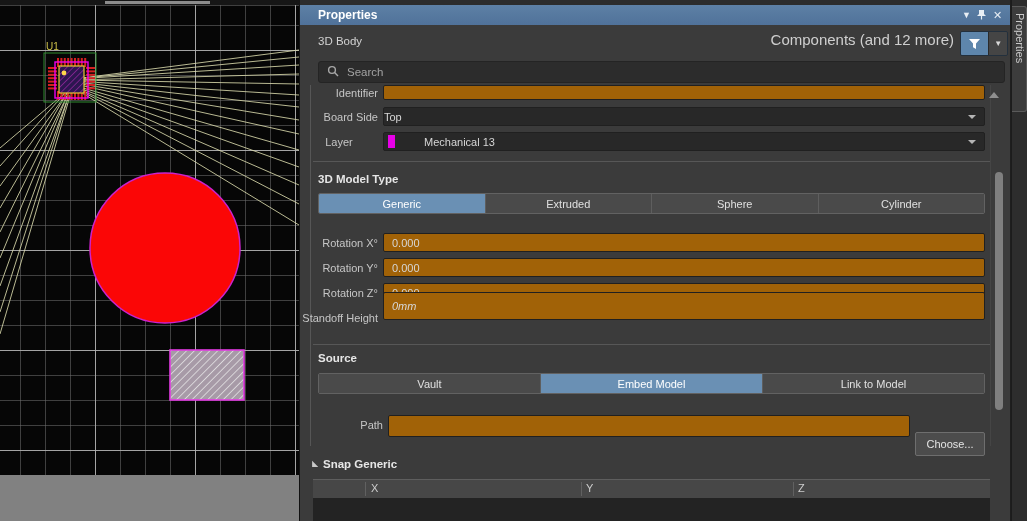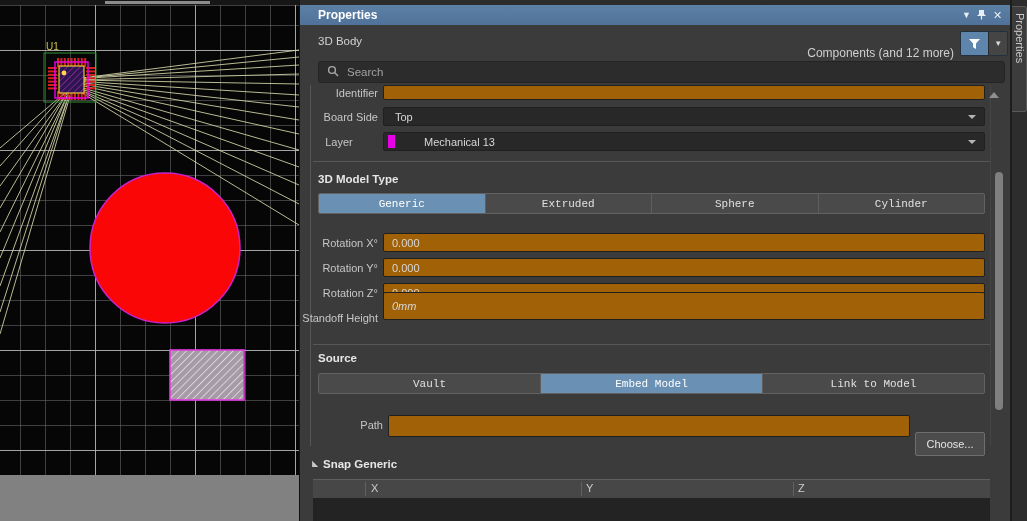--- a/index.html
+++ b/index.html
@@ -22,21 +22,21 @@
   
   #panel{position:absolute;left:300px;top:0;width:710px;height:521px;background:#3b3b3b;border-right:1px solid #1e1e1e;}
   #panel .topstrip{position:absolute;left:0;top:0;width:710px;height:5px;background:#2c2c2c;}
   #titlebar{position:absolute;left:0;top:5px;width:710px;height:20px;
             background:linear-gradient(#5d80a5,#50729a);}
   #titlebar .ttl{position:absolute;left:18px;top:3px;font-size:12px;font-weight:bold;color:#fff;}
   .tbar-ic{position:absolute;top:4px;width:13px;height:13px;color:#e8eef4;font-size:9px;
            line-height:13px;text-align:center;cursor:default;}
   
   #hdr-type{position:absolute;left:18px;top:35px;font-size:11.5px;color:#d2d2d2;}
-  #hdr-scope{position:absolute;right:56px;top:46px;font-size:12px;color:#cfcfcf;}
+  #hdr-scope{position:absolute;right:56px;top:31px;font-size:15px;color:#cfcfcf;}
   #filter-group{position:absolute;left:660px;top:31px;width:46px;height:23px;border:1px solid #23303d;
                 border-radius:2px;display:flex;overflow:hidden;}
   #filter-btn{width:28px;background:#5e86ac;display:flex;align-items:center;justify-content:center;}
   #filter-dd{width:18px;background:#454545;border-left:1px solid #2a2a2a;display:flex;align-items:center;justify-content:center;
              color:#d8d8d8;font-size:8px;}
   
   #search{position:absolute;left:18px;top:61px;width:687px;height:22px;background:#2c2c2c;
           border:1px solid #242424;border-radius:3px;box-sizing:border-box;display:flex;align-items:center;}
   #search input{flex:1;background:transparent;border:none;outline:none;color:#b9b9b9;
                 font-size:11.5px;font-family:inherit;}
@@ -49,21 +49,21 @@
   .flabel{position:absolute;left:0;width:78px;text-align:right;font-size:11px;color:#c6c6c6;}
   .fld{position:absolute;background:#a16207;border:1px solid #202020;border-radius:2px;
        color:#d6d6d6;font-size:11px;padding:0 8px;box-sizing:border-box;font-family:inherit;outline:none;}
   .selbox{position:absolute;background:#282828;border:1px solid #202020;border-radius:2px;
           color:#d6d6d6;font-size:11px;display:flex;align-items:center;box-sizing:border-box;}
   .selbox .caret{position:absolute;right:8px;top:50%;margin-top:-2px;width:0;height:0;
                  border-left:4px solid transparent;border-right:4px solid transparent;border-top:4px solid #b5b5b5;}
   .swatch{width:7px;height:13px;margin-left:4px;margin-right:7px;}
   .divider{position:absolute;left:13px;width:677px;height:1px;background:#575757;}
   .sect-h{position:absolute;left:18px;font-size:11.5px;font-weight:bold;color:#e6e6e6;}
-  .seg-group{position:absolute;display:flex;border:1px solid #626262;border-radius:2px;overflow:hidden;box-sizing:border-box;font-family:Liberation Mono, monospace;}
+  .seg-group{position:absolute;display:flex;border:1px solid #626262;border-radius:2px;overflow:hidden;box-sizing:border-box;}
   .seg{flex:1;display:flex;align-items:center;justify-content:center;font-size:11px;color:#e0e0e0;
        background:#4a4a4a;border-right:1px solid #5e5e5e;}
   .seg:last-child{border-right:none;}
   .seg.sel{background:#6a90b4;color:#ffffff;}
   .btn{position:absolute;background:#4c4c4c;border:1px solid #6e6e6e;border-radius:2px;color:#e4e4e4;
        font-size:11px;display:flex;align-items:center;justify-content:center;box-sizing:border-box;}
   
   #snap-tri{position:absolute;left:12px;top:459px;font-size:8px;color:#c8c8c8;transform:scaleX(-1);}
   #snap-title{position:absolute;left:23px;top:458px;font-size:11.5px;font-weight:bold;color:#e6e6e6;}
   #snap-table{position:absolute;left:13px;top:479px;width:677px;height:18px;background:#474747;
@@ -214,21 +214,21 @@
       <input placeholder="Search" style="">
     </div>
 
     <div class="edge-l"></div>
     <div class="edge-r"></div>
 
     <div class="flabel" style="top:87px;">Identifier</div>
     <input class="fld" style="left: 83px; top: 85px; width: 602px; height: 15px;" value="">
 
     <div class="flabel" style="top:111px;">Board Side</div>
-    <div class="selbox" style="left:83px;top:107px;width:602px;height:19px;padding-left:11px;">
+    <div class="selbox" style="left:83px;top:107px;width:602px;height:19px;">
       <span>Top</span>
       <span class="caret"></span>
     </div>
 
     <div class="flabel" style="top:136px;text-align:center;">Layer</div>
     <div class="selbox" style="left:83px;top:132px;width:602px;height:19px;gap:22px;">
       <span class="swatch" style="background:#e800e8;"></span>
       <span>Mechanical 13</span>
       <span class="caret"></span>
     </div>

